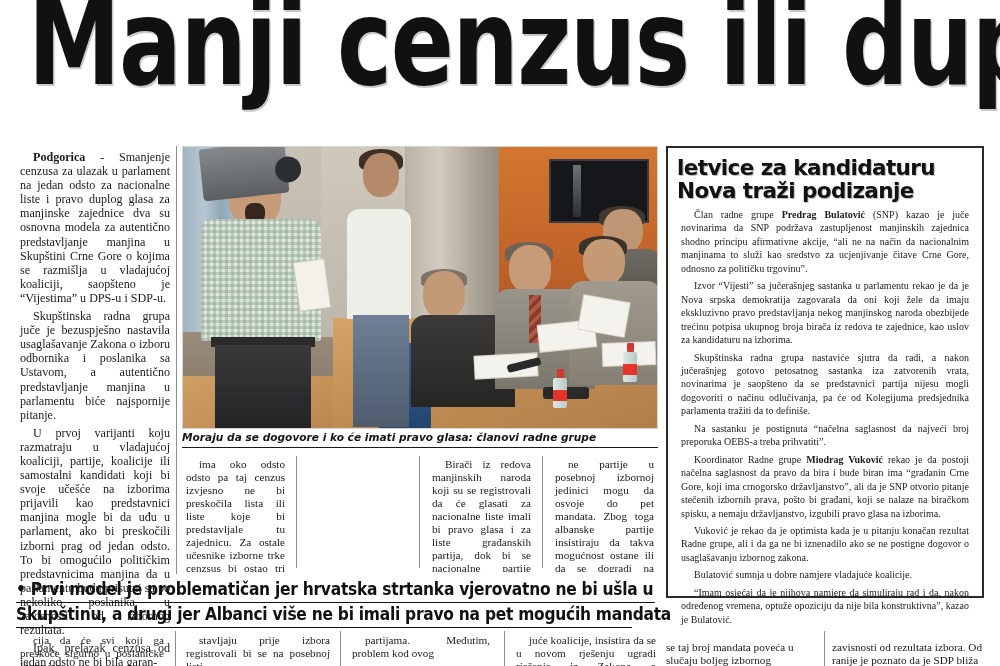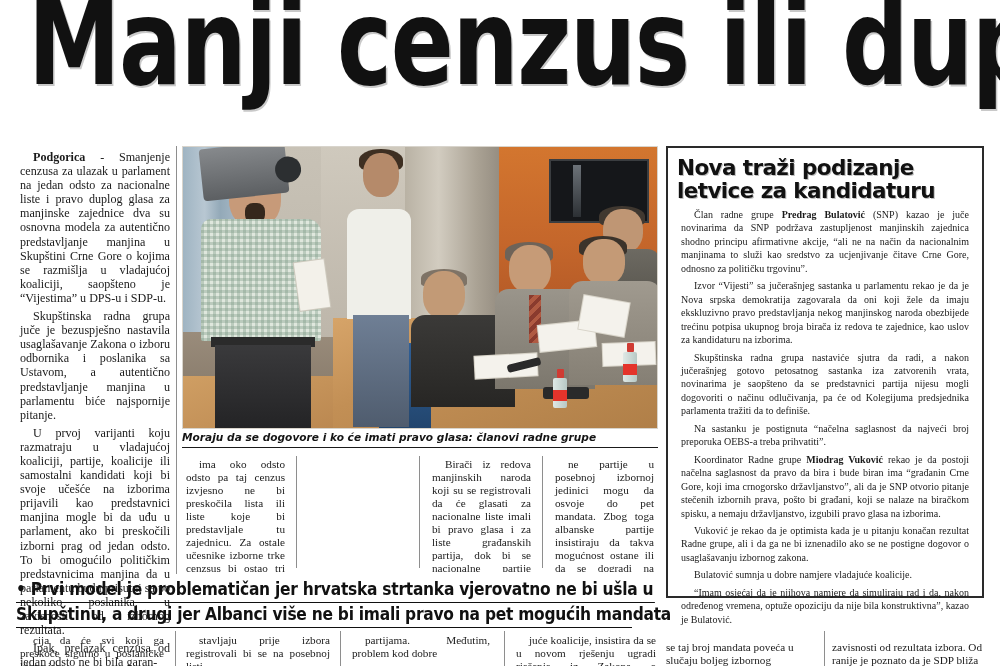--- a/index.html
+++ b/index.html
@@ -543,32 +543,32 @@
       <div class="botcol b1">
         <p>cija da će svi koji ga preskoče sigurno u poslaničke klupe jer</p>
       </div>
       <div class="bvr bvr1"></div>
       <div class="botcol b2">
         <p>stavljaju prije izbora registrovali bi se na posebnoj listi,</p>
       </div>
       <div class="bvr bvr2"></div>
       <div class="botcol b3">
         <p>partijama.
-Međutim, problem kod dobre</p>
+Međutim, problem kod ovog</p>
       </div>
       <div class="bvr bvr3"></div>
       <div class="botcol b4">
         <p>juće koalicije, insistira da se u novom rješenju ugradi rješenje iz Zakona o manjinskim pravima, koje je ranije</p>
       </div>
     </div>
 
     <div class="sidebar">
       <div class="sb-title">
+        <div>letvice za kandidaturu</div>
         <div>Nova traži podizanje</div>
-        <div>letvice za kandidaturu</div>
       </div>
       <div class="sb-body">
         <p><span>Član radne grupe </span><b>Predrag Bulatović</b><span> (SNP) kazao je juče novinarima da SNP podržava zastupljenost manjinskih zajednica shodno principu afirmativne akcije, “ali ne na način da nacionalnim manjinama to služi kao sredstvo za ucjenjivanje čitave Crne Gore, odnosno za političku trgovinu”.</span></p>
         <p>Izvor “Vijesti” sa jučerašnjeg sastanka u parlamentu rekao je da je Nova srpska demokratija zagovarala da oni koji žele da imaju ekskluzivno pravo predstavljanja nekog manjinskog naroda obezbijede trećinu potpisa ukupnog broja birača iz redova te zajednice, kao uslov za kandidaturu na izborima.</p>
         <p>Skupštinska radna grupa nastaviće sjutra da radi, a nakon jučerašnjeg gotovo petosatnog sastanka iza zatvorenih vrata, novinarima je saopšteno da se predstavnici partija nijesu mogli dogovoriti o načinu odlučivanja, pa će od Kolegijuma predsjednika parlamenta tražiti da to definiše.</p>
         <p>Na sastanku je postignuta “načelna saglasnost da najveći broj preporuka OEBS-a treba prihvatiti”.</p>
         <p><span>Koordinator Radne grupe </span><b>Miodrag Vuković</b><span> rekao je da postoji načelna saglasnost da pravo da bira i bude biran ima “građanin Crne Gore, koji ima crnogorsko državljanstvo”, ali da je SNP otvorio pitanje stečenih izbornih prava, pošto bi građani, koji se nalaze na biračkom spisku, a nemaju državljanstvo, izgubili pravo glasa na izborima.</span></p>
         <p>Vuković je rekao da je optimista kada je u pitanju konačan rezultat Radne grupe, ali i da ga ne bi iznenadilo ako se ne postigne dogovor o usaglašavanju izbornog zakona.</p>
         <p>Bulatović sumnja u dobre namjere vladajuće koalicije.</p>
         <p>“Imam osjećaj da je njihova namjere da simuliraju rad i da, nakon određenog vremena, optuže opoziciju da nije bila konstruktivna”, kazao je Bulatović.</p>

